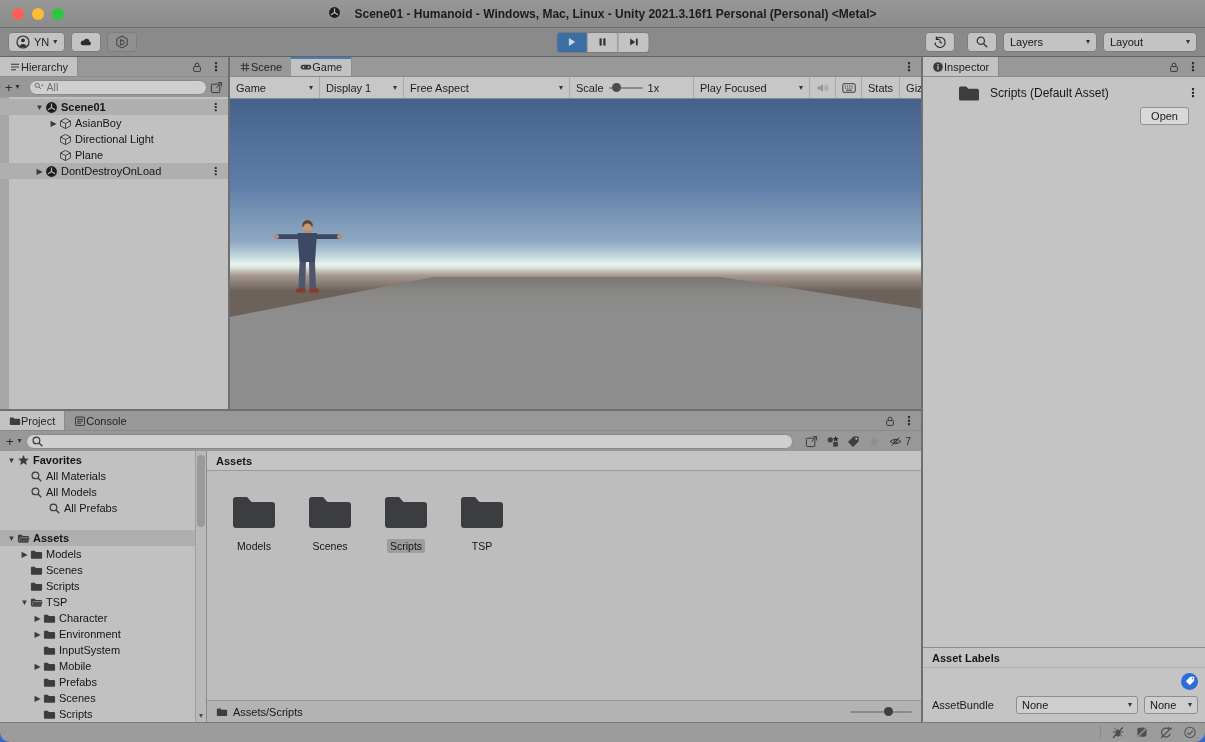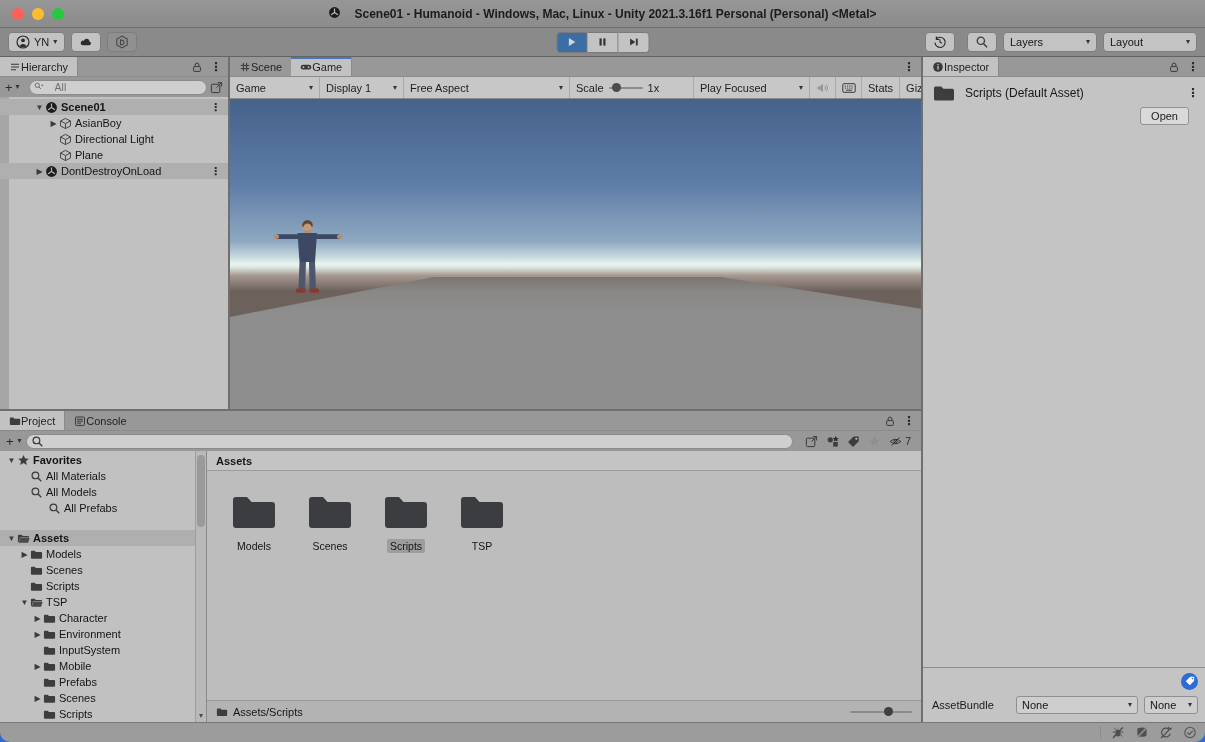--- a/index.html
+++ b/index.html
@@ -39,21 +39,21 @@
   .tabbar{height:20px; background:var(--chrome); display:flex; align-items:stretch; flex:0 0 20px; border-bottom:1px solid #8b8b8b;}
   .tab{display:flex; align-items:center; padding:0 9px; font-size:11px; color:#222;}
   .tab.active{background:var(--tab-active); border-right:1px solid #8b8b8b; position:relative;}
   .tab .ic svg{width:12px;height:12px;display:block;}
   .tab-tools{margin-left:auto; display:flex; align-items:center; gap:7px; padding-right:6px;}
   .tab-tools .ic svg{width:12px;height:12px;display:block;}
   .kebab{font-size:12px; color:#2d2d2d; font-weight:bold; line-height:1;}
   
   .h-toolbar{height:20px; background:var(--chrome); display:flex; align-items:center; padding:0 5px; gap:3px; flex:0 0 20px;}
   .plus{font-size:13px; color:#2a2a2a; line-height:1;}
-  .searchbox{flex:1; height:15px; background:#cfcfcf; border:1px solid #8a8a8a; border-radius:8px; display:flex; align-items:flex-start; padding:0 4px; gap:11px;}
+  .searchbox{flex:1; height:15px; background:#cfcfcf; border:1px solid #8a8a8a; border-radius:8px; display:flex; align-items:flex-start; padding:0 4px; gap:3px;}
   .searchbox input{border:none; background:transparent; outline:none; font-size:10.5px; width:100%; font-family:inherit; color:#222;}
   .searchbox input::placeholder{color:#6f6f6f;}
   .searchbox .ic svg{width:10px;height:10px;display:block;}
   .h-toolbar > .ic svg, .p-toolbar .ic svg{width:13px;height:13px;display:block;}
   .tree{flex:1; position:relative; overflow:hidden; padding-top:2px;}
   .gutter{position:absolute; left:0; top:0; bottom:0; width:9px; background:#a6a6a6;}
   .tree-row{height:16px; display:flex; align-items:center; position:relative; white-space:nowrap;}
   .tree-row.sel{background:var(--row-sel);}
   .tree-row.bold .t-label{font-weight:bold;}
   .t-arrow{width:11px; font-size:8px; color:#3b3b3b; text-align:center; flex:0 0 11px;}
@@ -90,21 +90,21 @@
   .cell{width:46px; display:flex; flex-direction:column; align-items:center;}
   .cell svg{width:46px; height:38px; display:block;}
   .cell .flabel{margin-top:8px; font-size:10.5px; color:#141414; padding:1px 3px; border-radius:2px;}
   .cell.sel .flabel{background:#9d9d9d;}
   .p-footer{height:22px; background:#b3b3b3; border-top:1px solid #989898; display:flex; align-items:center; padding:0 9px; gap:5px; flex:0 0 22px;}
   .p-footer .ic svg{width:12px;height:12px;display:block;}
   .p-footer .fslider{margin-left:auto; width:62px;}
   .p-footer .fslider .thumb{left:55%; width:9px;height:9px; top:-4px; background:#3f3f3f;}
   
   .inspector{grid-column:3; grid-row:1 / 3; background:#c4c4c4;}
-  .i-header{display:flex; align-items:center; padding:6px 6px 2px 9px; gap:9px;}
+  .i-header{display:flex; align-items:center; padding:6px 6px 2px 9px; gap:9px;margin-left:25px;}
   .i-header .ic svg{width:24px;height:20px;display:block;}
   .i-title{font-size:12px; color:#161616;}
   .i-header .kebab{margin-left:auto;}
   .i-openrow{display:flex; justify-content:flex-end; padding:2px 16px 6px;}
   .open-btn{background:#d9d9d9; border:1px solid #929292; border-radius:3px; font-size:11px; padding:2px 10px; color:#1a1a1a;}
   .i-fill{flex:1;}
   .i-labels{border-top:1px solid #8d8d8d; background:#c4c4c4;}
   .i-labels-title{height:20px; display:flex; align-items:center; padding:0 9px; font-weight:bold; border-bottom:1px solid #b0b0b0;}
   .i-tagrow{height:26px; display:flex; justify-content:flex-end; align-items:center; padding:0 7px;}
   .tagbtn{width:17px;height:17px;border-radius:50%; background:#2e6bd9; display:flex;align-items:center;justify-content:center;}
@@ -440,20 +440,21 @@
             </svg>
           </span>
         <span class="i-title">Scripts (Default Asset)</span>
         <span class="kebab">⋮</span>
       </div>
       <div class="i-openrow">
         <button class="open-btn">Open</button>
       </div>
       <div class="i-fill"></div>
       <div class="i-labels">
+        <div class="i-labels-title">Asset Labels</div>
         <div class="i-tagrow">
           <span class="tagbtn">
             <svg viewBox="0 0 12 12">
                 <path d="M6.2 1 H11 V5.8 L5.8 11 L1 6.2 Z" fill="#ffffff"></path>
                 <circle cx="8.9" cy="3.1" r="1" fill="#2e6bd9"></circle>
               </svg>
           </span>
         </div>
         <div class="i-bundlerow">
           <span class="bundle-label">AssetBundle</span>

